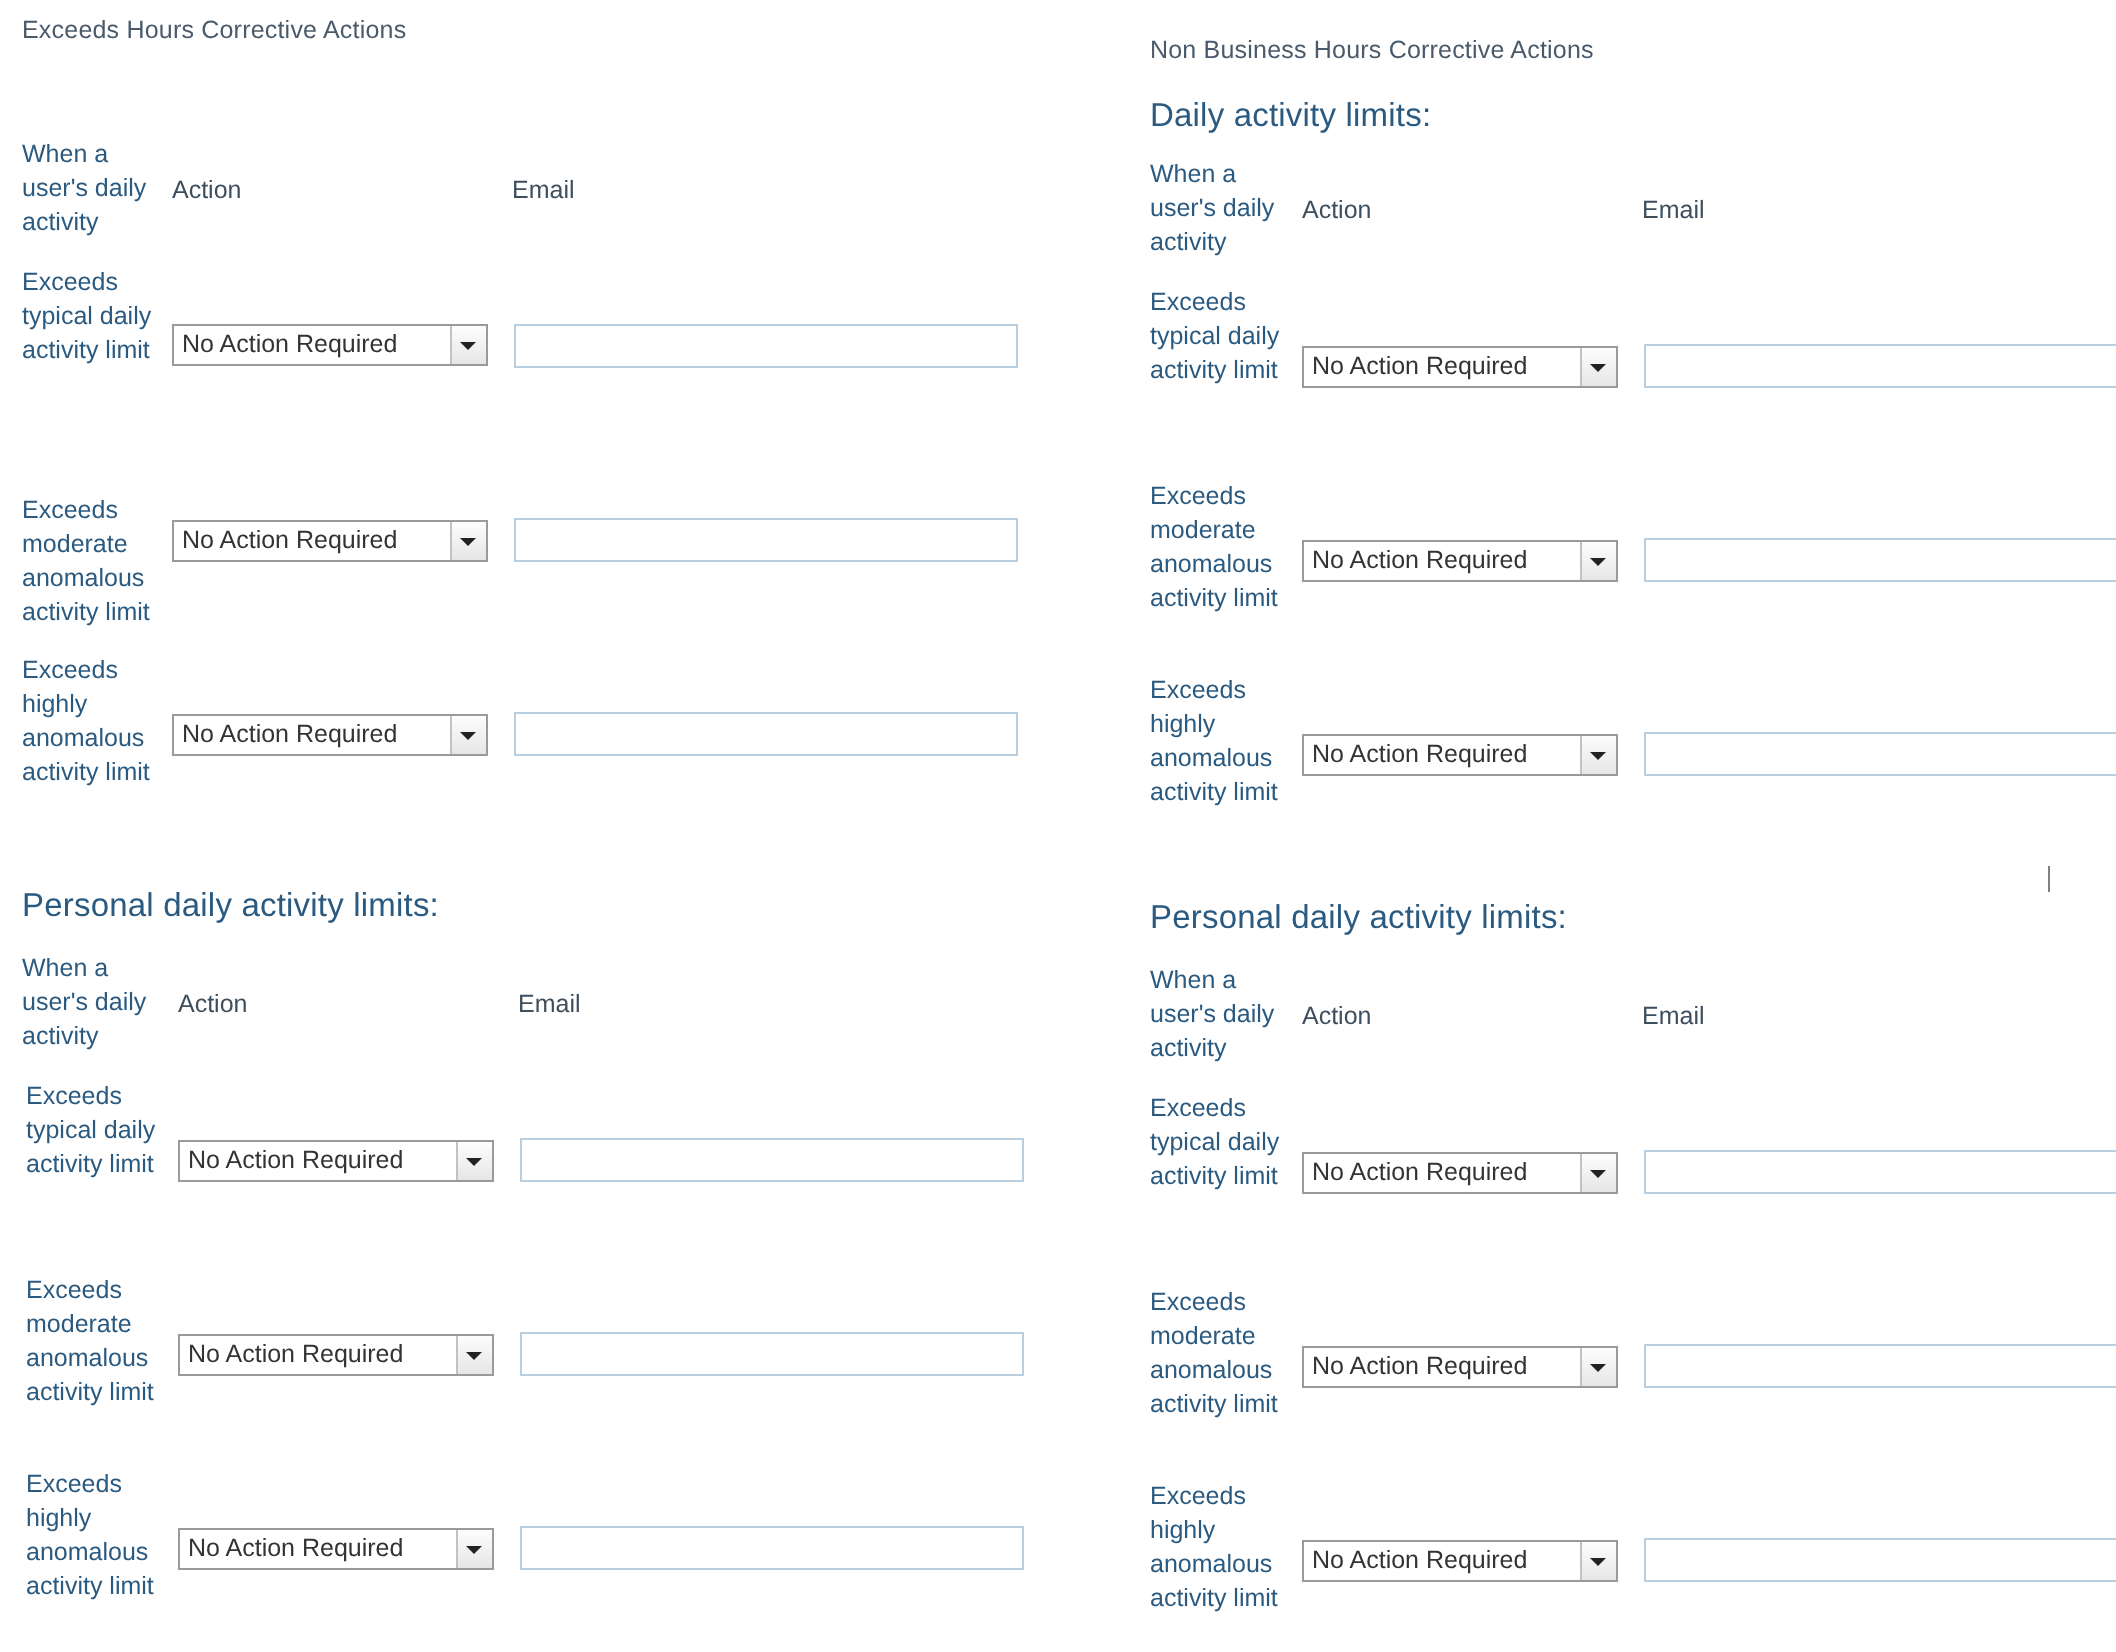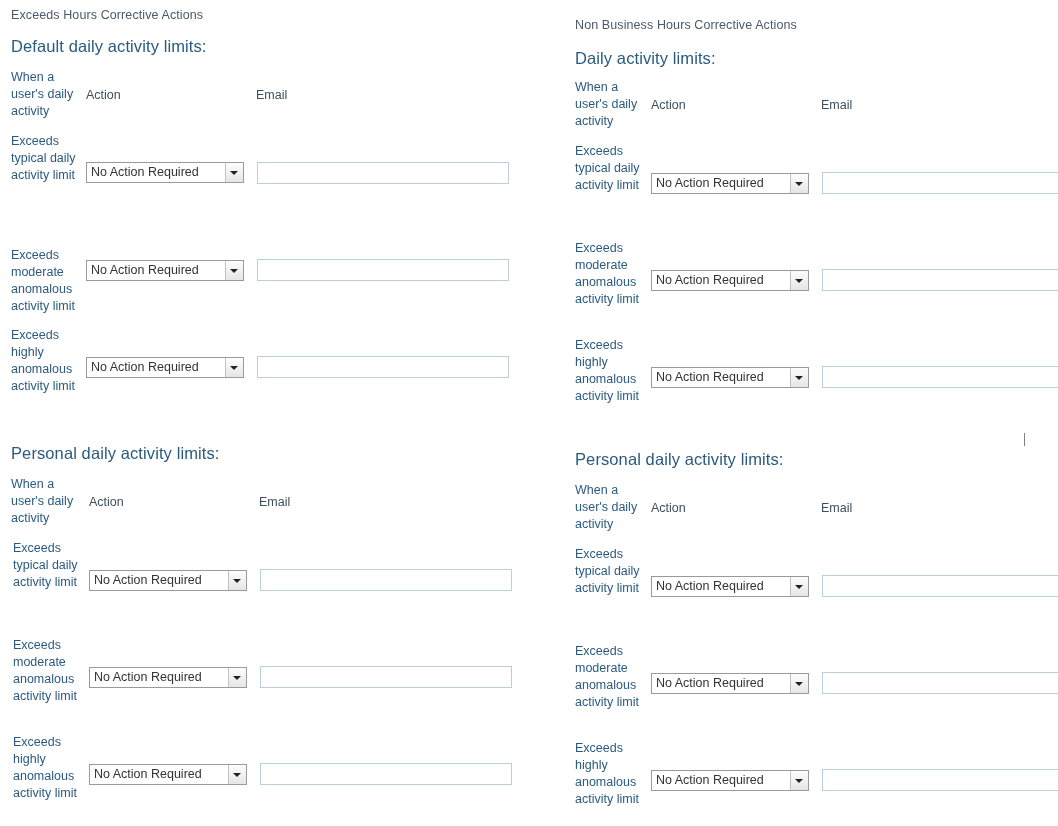--- a/index.html
+++ b/index.html
@@ -108,21 +108,20 @@
 </style>
 </head>
 <body>
 
 <div class="page">
 
   <div class="panel panel-left">
 
     <div class="panel-title" style="position:absolute; left:11px; top:8px;">Exceeds Hours Corrective Actions</div>
 
-    <div class="section-title" style="position:absolute; left:11px; top:37px;">Default daily activity limits:</div>
 
     <div class="row-label" style="position:absolute; left:11px; top:69px; width:66px;">When a user's daily activity</div>
     <div class="col-head" style="position:absolute; left:86px; top:88px;">Action</div>
     <div class="col-head" style="position:absolute; left:256px; top:88px;">Email</div>
 
     <div class="row-label" style="position:absolute; left:11px; top:133px; width:70px;">Exceeds typical daily activity limit</div>
     <div class="select-wrap" style="left:86px; top:162px;">
       <select class="action-select"><option value="No Action Required">No Action Required</option><option value="Send Email">Send Email</option><option value="Lock Account">Lock Account</option><option value="Notify Manager">Notify Manager</option></select>
     </div>
     <input class="email-input" style="left: 257px; top: 162px; width: 252px;" value="">

